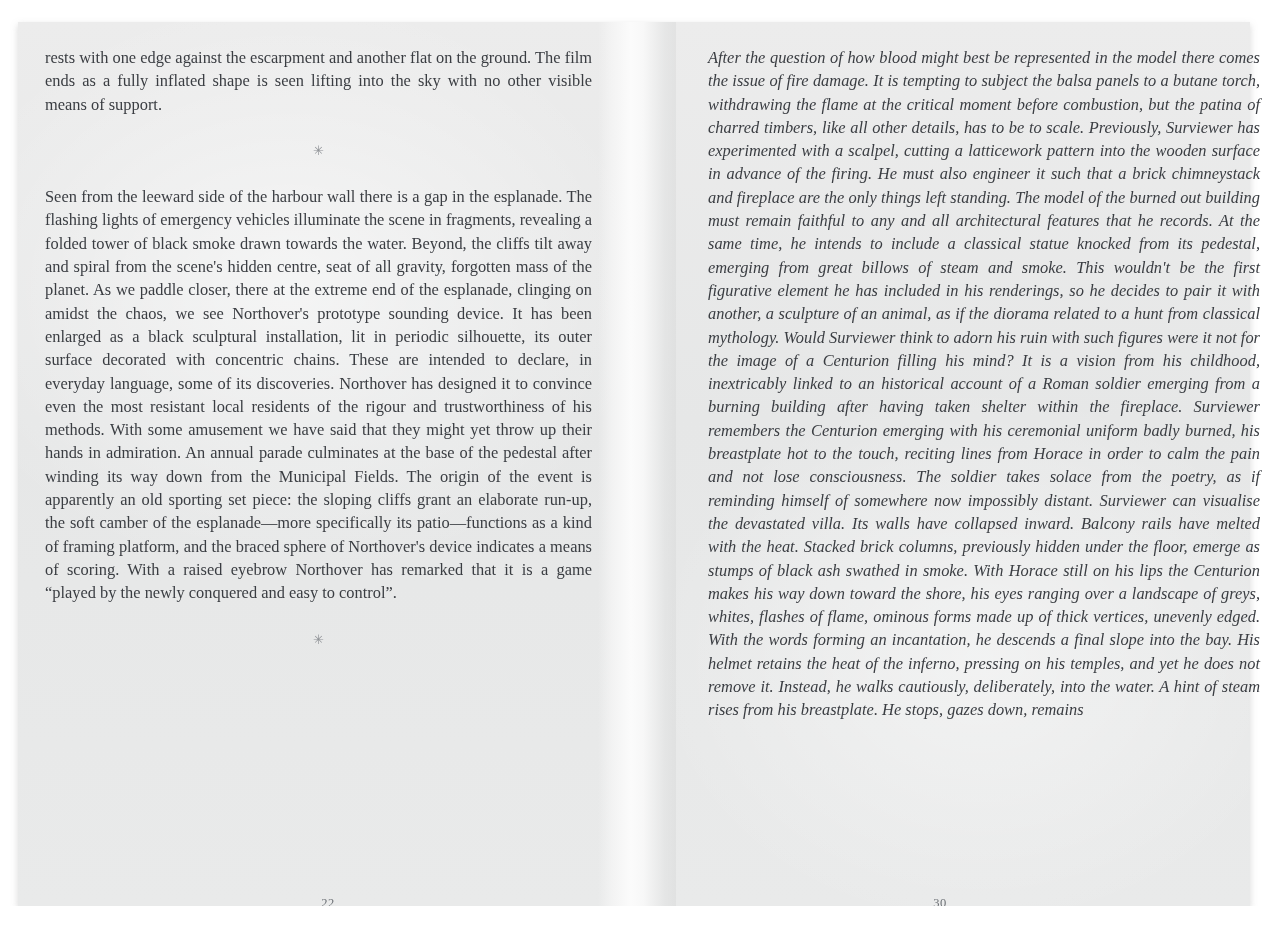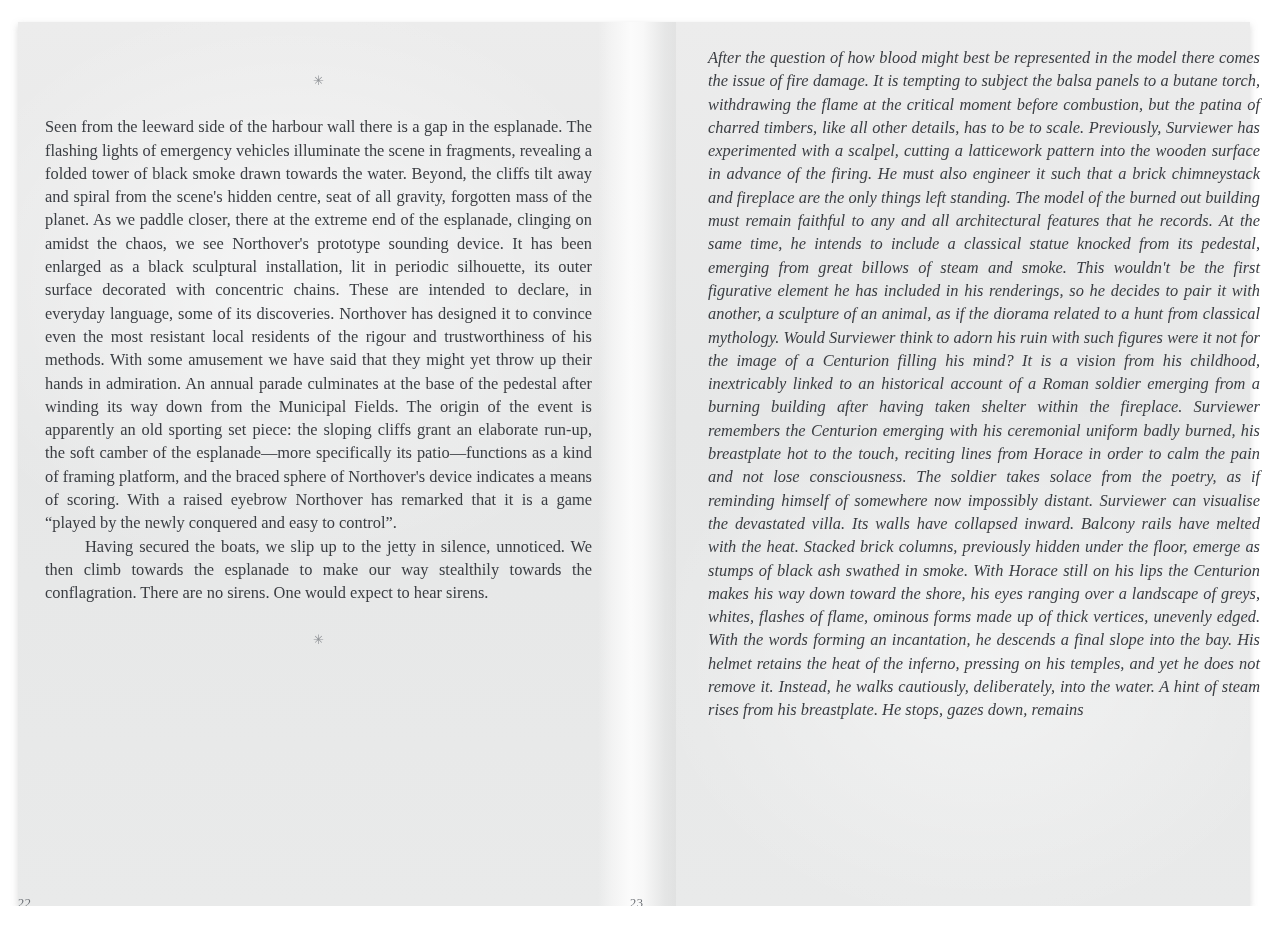--- a/index.html
+++ b/index.html
@@ -89,20 +89,21 @@
     line-height: 23.3px;
     letter-spacing: 0;
   }
   .sep-gap-top    { margin-top: 23px; }
   .sep-gap-bottom { margin-bottom: 23px; }
 
   .folio {
     position: absolute;
     font-size: 12.5px;
     color: #6c7075;
+    text-align: center;
     letter-spacing: 0.4px;
   }
   #page-left .folio  { left: 0; width: 620px; top: 874px; }
   #page-right .folio { left: 0; width: 620px; top: 874px; }
 
   
   #page-edge-bottom {
     position: absolute;
     left: 0;
     top: 906px;
@@ -114,36 +115,36 @@
 </head>
 <body>
 
 <div id="book-spread">
 
   <div id="gutter"></div>
 
   <div class="page" id="page-left">
     <div class="textblock">
 
+      <p class="para">rests with one edge against the escarpment and another flat on the ground. The film ends as a fully inflated shape is seen lifting into the sky with no other visible means of support.</p>
 
       <p class="sep sep-gap-top sep-gap-bottom">✳</p>
 
       <p class="para">Seen from the leeward side of the harbour wall there is a gap in the esplanade. The flashing lights of emergency vehicles illuminate the scene in fragments, revealing a folded tower of black smoke drawn towards the water. Beyond, the cliffs tilt away and spiral from the scene's hidden centre, seat of all gravity, forgotten mass of the planet. As we paddle closer, there at the extreme end of the esplanade, clinging on amidst the chaos, we see Northover's prototype sounding device. It has been enlarged as a black sculptural installation, lit in periodic silhouette, its outer surface decorated with concentric chains. These are intended to declare, in everyday language, some of its discoveries. Northover has designed it to convince even the most resistant local residents of the rigour and trustworthiness of his methods. With some amusement we have said that they might yet throw up their hands in admiration. An annual parade culminates at the base of the pedestal after winding its way down from the Municipal Fields. The origin of the event is apparently an old sporting set piece: the sloping cliffs grant an elaborate run-up, the soft camber of the esplanade—more specifically its patio—functions as a kind of framing platform, and the braced sphere of Northover's device indicates a means of scoring. With a raised eyebrow Northover has remarked that it is a game “played by the newly conquered and easy to control”.</p>
 
-      <p class="para indent">Having secured the boats, we slip up to the jetty in silence, unnoticed. We then climb towards the esplanade to make our way stealthily towards the conflagration. There are no sirens. One would expect to hear sirens.</p>
 
       <p class="sep sep-gap-top">✳</p>
     </div>
 
     <div class="folio">22</div>
   </div>
 
   <div class="page" id="page-right">
     <div class="textblock">
       <p class="para">After the question of how blood might best be represented in the model there comes the issue of fire damage. It is tempting to subject the balsa panels to a butane torch, withdrawing the flame at the critical moment before combustion, but the patina of charred timbers, like all other details, has to be to scale. Previously, Surviewer has experimented with a scalpel, cutting a latticework pattern into the wooden surface in advance of the firing. He must also engineer it such that a brick chimneystack and fireplace are the only things left standing. The model of the burned out building must remain faithful to any and all architectural features that he records. At the same time, he intends to include a classical statue knocked from its pedestal, emerging from great billows of steam and smoke. This wouldn't be the first figurative element he has included in his renderings, so he decides to pair it with another, a sculpture of an animal, as if the diorama related to a hunt from classical mythology. Would Surviewer think to adorn his ruin with such figures were it not for the image of a Centurion filling his mind? It is a vision from his childhood, inextricably linked to an historical account of a Roman soldier emerging from a burning building after having taken shelter within the fireplace. Surviewer remembers the Centurion emerging with his ceremonial uniform badly burned, his breastplate hot to the touch, reciting lines from Horace in order to calm the pain and not lose consciousness. The soldier takes solace from the poetry, as if reminding himself of somewhere now impossibly distant. Surviewer can visualise the devastated villa. Its walls have collapsed inward. Balcony rails have melted with the heat. Stacked brick columns, previously hidden under the floor, emerge as stumps of black ash swathed in smoke. With Horace still on his lips the Centurion makes his way down toward the shore, his eyes ranging over a landscape of greys, whites, flashes of flame, ominous forms made up of thick vertices, unevenly edged. With the words forming an incantation, he descends a final slope into the bay. His helmet retains the heat of the inferno, pressing on his temples, and yet he does not remove it. Instead, he walks cautiously, deliberately, into the water. A hint of steam rises from his breastplate. He stops, gazes down, remains</p>
     </div>
 
-    <div class="folio">23</div>
+    <div class="folio">30</div>
   </div>
 
 </div>
 
 <div id="page-edge-bottom"></div>
 
 </body></html>

